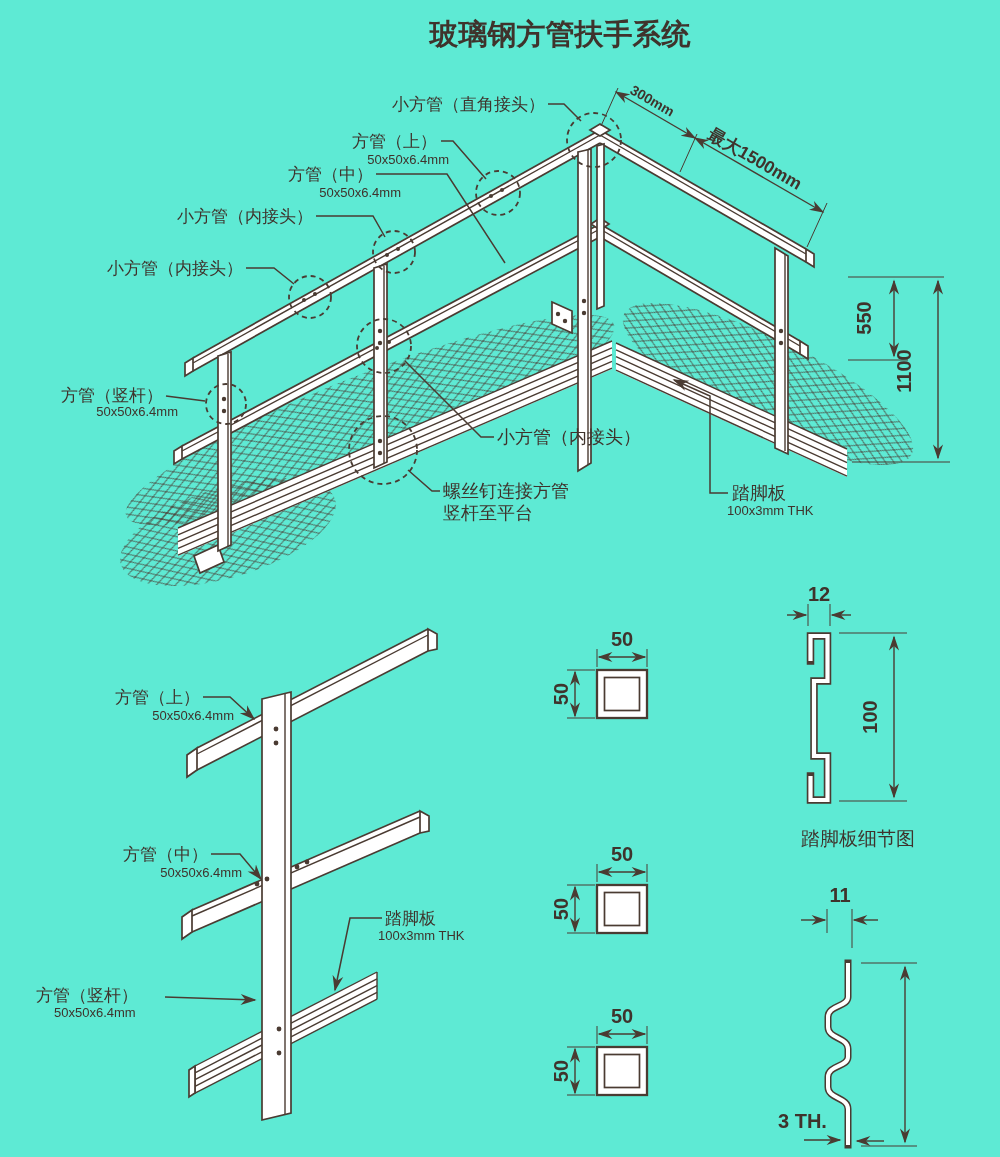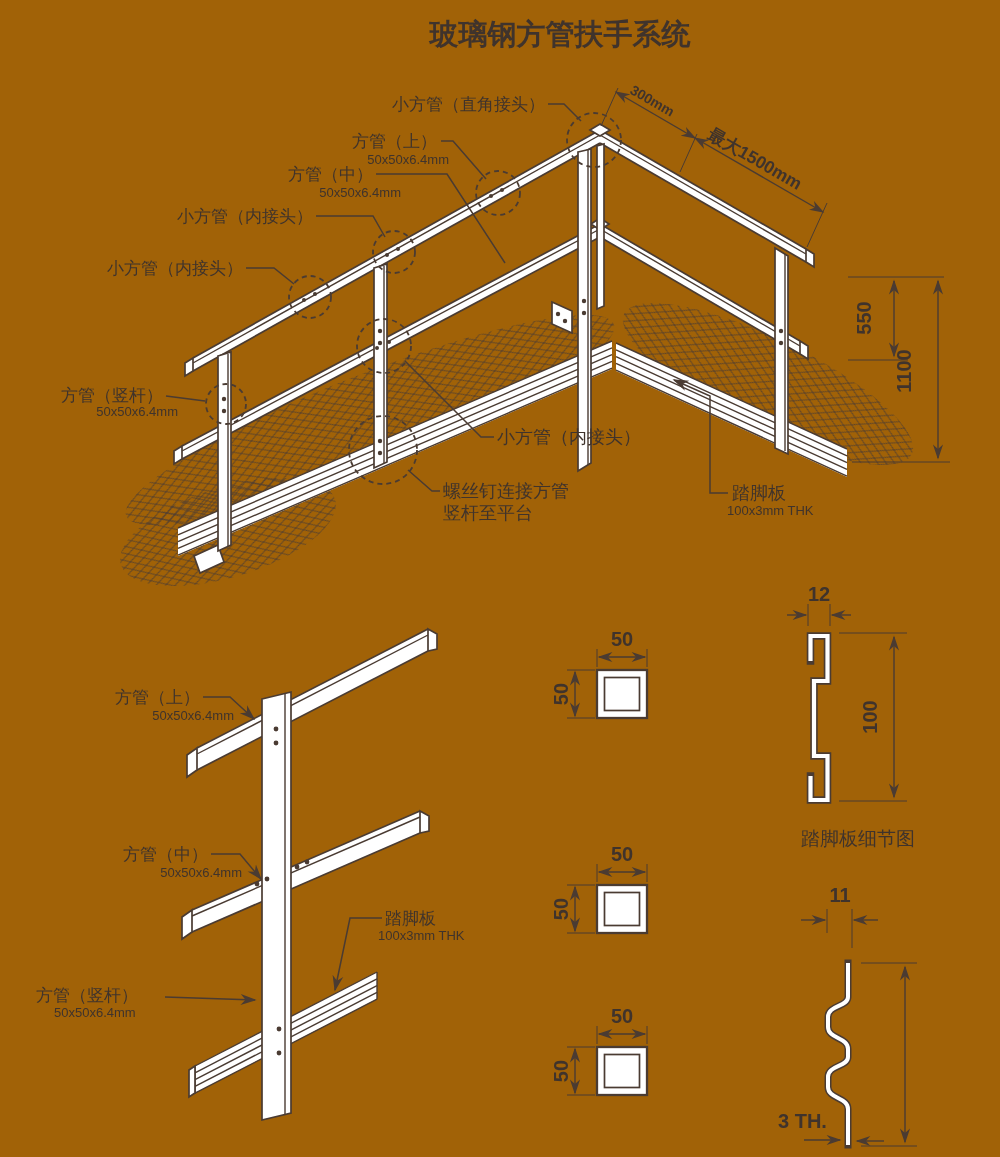--- a/index.html
+++ b/index.html
@@ -1,16 +1,16 @@
 <!DOCTYPE html>
 <html><head>
 <meta charset="utf-8">
 <style>
   html,body{margin:0;padding:0;background:#fff;}
-  .canvas{width:1000px;height:1157px;background:#a16207;position:relative;overflow:hidden;}
+  .canvas{width:1000px;height:1157px;background:#5eead4;position:relative;overflow:hidden;}
   svg{display:block;}
   svg text{font-family:"Liberation Sans","DejaVu Sans",sans-serif;fill:#3f332c;}
   .lbl{font-size:17px;}
   .lbl18{font-size:18px;}
   .sm{font-size:13px;}
   .dim{font-size:20px;font-weight:600;}
   .dim-s{font-size:14px;font-weight:600;}
   .dim-m{font-size:17.5px;font-weight:600;}
   .cap{font-size:19px;}
   .ttl{font-size:29px;font-weight:700;}

